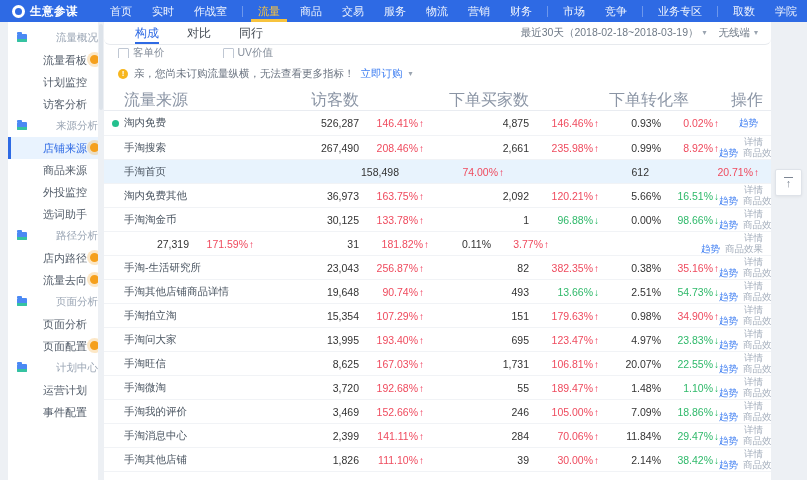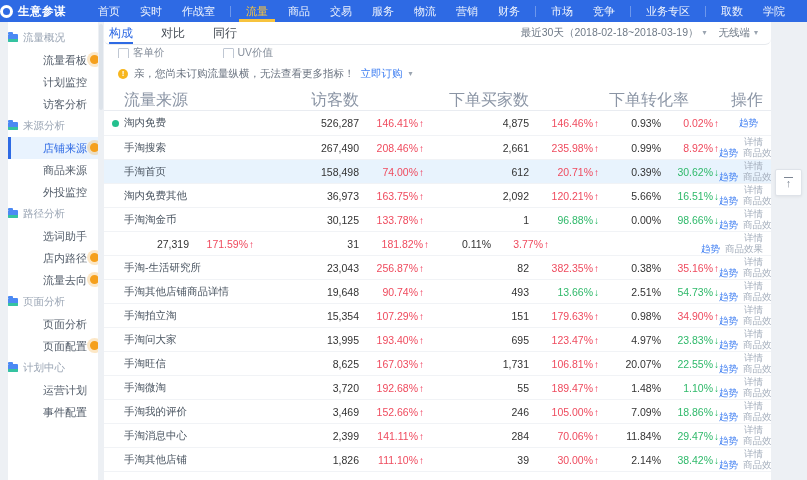--- a/index.html
+++ b/index.html
@@ -5,46 +5,46 @@
   html,body{margin:0;padding:0;}
   body{
     width:807px;height:480px;overflow:hidden;position:relative;
     background:#edf0f4;
     font-family:"Liberation Sans","DejaVu Sans",sans-serif;
     -webkit-font-smoothing:antialiased;
   }
   
   .nav{position:absolute;top:0;left:0;width:807px;height:22px;background:#2e6ae4;
        display:flex;align-items:center;color:#fff;font-size:11px;z-index:30;}
-  .logo-wrap{display:flex;align-items:center;margin-left:0;margin-right:22px;flex:0 0 auto;text-align:right;}
+  .logo-wrap{display:flex;align-items:center;margin-left:12px;margin-right:22px;flex:0 0 auto;text-align:right;}
   .logo{width:13px;height:13px;border-radius:50%;background:#fff;position:relative;margin-right:5px;}
   .logo::after{content:"";position:absolute;left:3px;top:3px;width:7px;height:7px;border-radius:50%;background:#2e6ae4;}
   .brand{font-weight:bold;font-size:11.5px;letter-spacing:.5px;white-space:nowrap;}
   .nav-item{margin:0 10px;cursor:pointer;color:rgba(255,255,255,.92);position:relative;
             height:22px;line-height:22px;white-space:nowrap;}
   .nav-item.active{color:#f7c33e;}
   .nav-item.active::after{content:"";position:absolute;left:-7px;right:-7px;bottom:0;height:3px;background:#f7c33e;}
   .nav-divider{width:1px;height:11px;background:rgba(255,255,255,.3);margin:0 5px;}
   
   .sidebar{position:absolute;left:8px;top:22px;width:90px;bottom:0;background:#fff;
            padding-top:5px;overflow:hidden;z-index:10;}
   .side-row{height:22px;display:flex;align-items:center;font-size:11px;position:relative;}
-  .side-section{color:#9aa5b4;font-size:10.5px;}
+  .side-section{color:#9aa5b4;font-size:10.5px;padding-left:9px;justify-content:space-between;}
   .folder{width:10px;height:8px;background:#4b89f4;border-radius:1px;position:relative;flex:0 0 10px;margin-right:5px;}
   .folder::before{content:"";position:absolute;top:-2px;left:0;width:5px;height:2px;background:#4b89f4;border-radius:1px 1px 0 0;}
   .folder::after{content:"";position:absolute;bottom:0;left:0;width:10px;height:3px;background:#35c3a0;border-radius:0 0 1px 1px;}
   .side-item{color:#525c69;padding-left:35px;cursor:pointer;}
   .side-item.active{color:#2e6ae4;background:#e9f3fe;}
   .side-item.active::before{content:"";position:absolute;left:0;top:0;bottom:0;width:3px;background:#2e6ae4;}
   .badge-dot{position:absolute;right:-1px;top:50%;margin-top:-5px;width:9px;height:9px;border-radius:50%;
              background:#f5a01d;box-shadow:0 0 0 3px rgba(245,160,29,.25);}
   .scroll-thumb{position:absolute;left:99px;top:24px;width:4px;height:86px;background:#dde3ea;border-radius:2px;}
   
   .main{position:absolute;left:104px;top:22px;right:36px;bottom:0;background:#fff;overflow:hidden;z-index:5;}
-  .tabs{height:22px;border-bottom:1px solid #e7eaee;display:flex;align-items:stretch;padding-left:5px;position:relative;border-radius:6px;}
+  .tabs{height:22px;border-bottom:1px solid #e7eaee;display:flex;align-items:stretch;padding-left:31px;position:relative;border-radius:6px;}
   .tab{font-size:12px;color:#454c55;margin-right:28px;line-height:22px;cursor:pointer;position:relative;white-space:nowrap;}
   .tab.active{color:#2e6ae4;}
   .tab.active::after{content:"";position:absolute;left:0;right:0;bottom:0;height:2px;background:#2e6ae4;}
   .range{position:absolute;right:13px;top:0;height:22px;display:flex;align-items:center;
          font-size:10.5px;color:#6f7a87;gap:4px;white-space:nowrap;}
   .caret{font-size:8px;color:#9aa4b0;line-height:1;}
   .filter-row{height:13px;overflow:hidden;display:flex;padding-left:14px;gap:58px;align-items:flex-start;opacity:.9;}
   .filter{display:flex;align-items:center;gap:4px;font-size:10.5px;color:#7a8492;margin-top:1px;white-space:nowrap;}
   .checkbox{width:9px;height:9px;border:1px solid #b9c2cf;background:#fff;border-radius:1px;flex:0 0 9px;}
   .notice{margin:9px 0 0 14px;display:flex;align-items:center;gap:6px;font-size:10.5px;color:#6a7380;}
@@ -59,21 +59,21 @@
   .col-name{flex:0 0 150px;padding-left:20px;text-align:left;}
   .col-v{flex:0 0 85px;text-align:right;}
   .col-vp{flex:0 0 65px;text-align:right;}
   .col-b{flex:0 0 105px;text-align:right;}
   .col-bp{flex:0 0 70px;text-align:right;}
   .col-c{flex:0 0 62px;text-align:right;}
   .col-cp{flex:0 0 58px;text-align:right;}
   .col-ops{flex:1 1 auto;text-align:right;padding-right:8px;}
   .trow{display:flex;align-items:center;border-bottom:1px solid #f1f3f6;font-size:10.5px;color:#333;height:23px;}
   .trow.parent{height:24px;}
-  .trow.highlight{background:#e8f3fd;}
+  .trow.highlight{background:#e8f3fd;gap:40px;}
   .name{color:#4a5561;position:relative;}
   .trow.parent .name::before{content:"";position:absolute;left:8px;top:50%;margin-top:-3px;width:7px;height:7px;
                              border-radius:50%;background:#24c08e;}
   .pct.up{color:#ef4b5e;} .pct.down{color:#2fb96a;}
   .arrow{font-weight:bold;margin-left:1px;font-size:10px;}
   .arrow.up{color:#ef2d4e;} .arrow.down{color:#1cb45f;}
   .ops{font-size:9.5px;line-height:10px;}
   .ops .l1{display:block;color:#a4aebc;cursor:pointer;margin-bottom:1px;}
   .ops .trend{color:#3d7df2;margin-right:5px;cursor:pointer;}
   .ops .effect{color:#a4aebc;cursor:pointer;}
@@ -138,26 +138,26 @@
     <div class="side-row side-item active">
       <span>店铺来源</span>
       <span class="badge-dot"></span>
     </div>
     <div class="side-row side-item">
       <span>商品来源</span>
     </div>
     <div class="side-row side-item">
       <span>外投监控</span>
     </div>
+    <div class="side-row side-item">
+      <span>选词助手</span>
+    </div>
     <div class="side-row side-section">
       <span class="folder"></span>
       <span>路径分析</span>
-    </div>
-    <div class="side-row side-item">
-      <span>选词助手</span>
     </div>
     <div class="side-row side-item">
       <span>店内路径</span>
       <span class="badge-dot"></span>
     </div>
     <div class="side-row side-item">
       <span>流量去向</span>
       <span class="badge-dot"></span>
     </div>
     <div class="side-row side-section">

